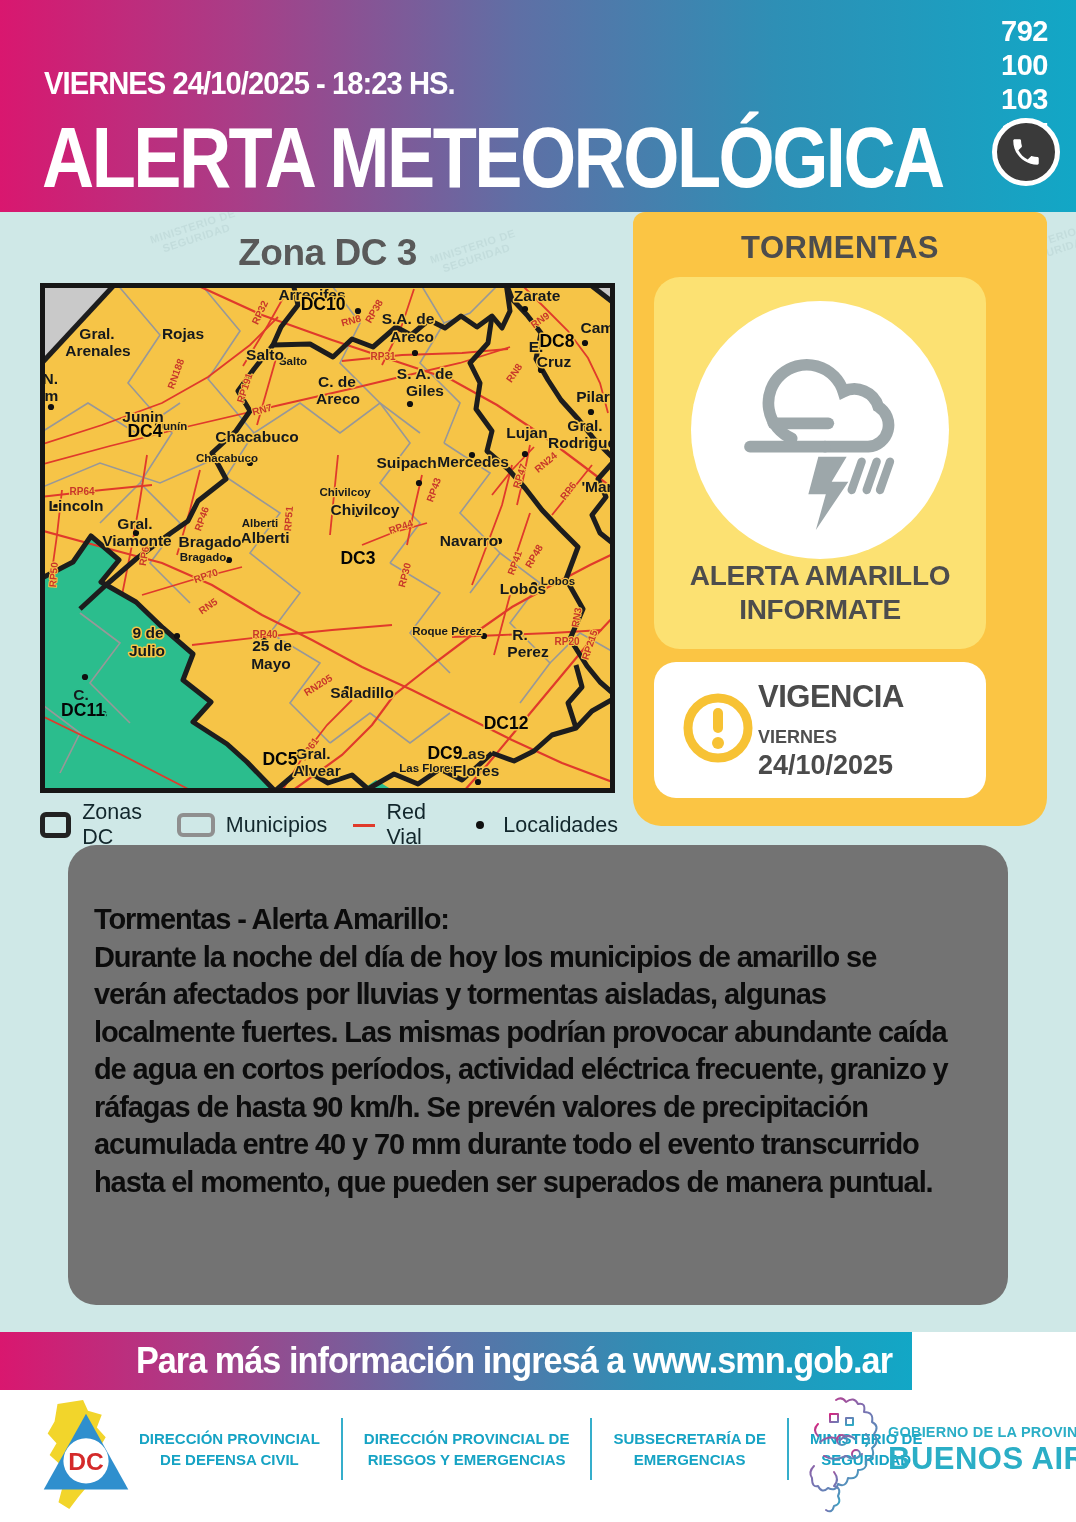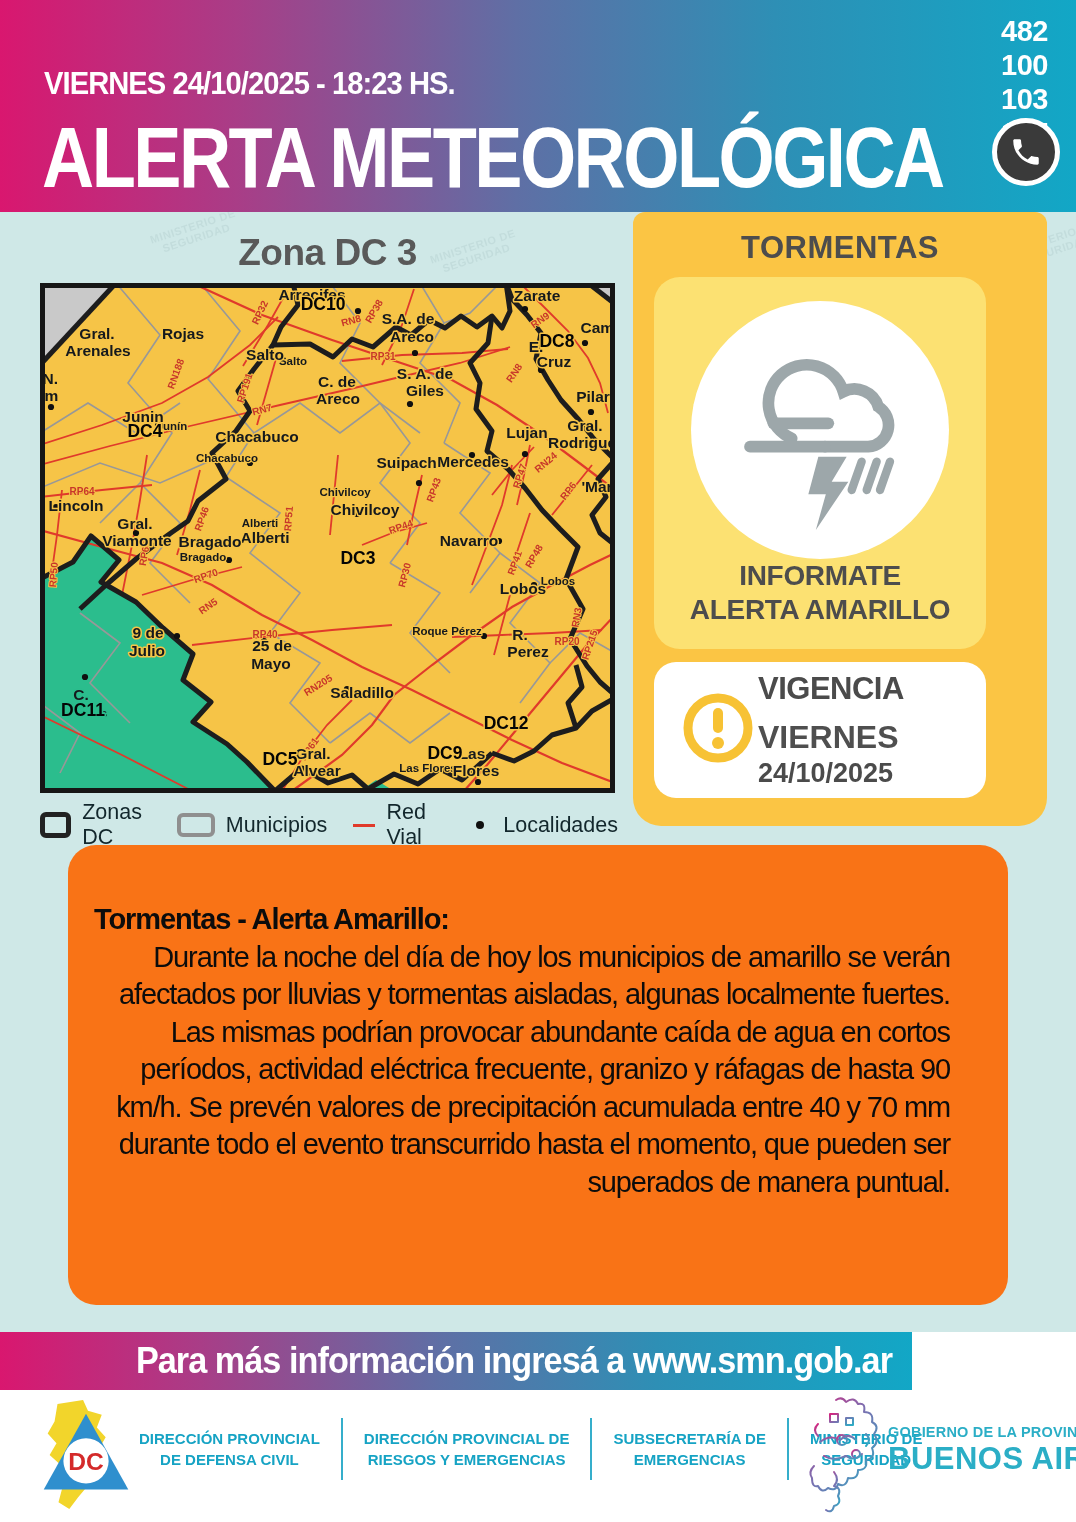--- a/index.html
+++ b/index.html
@@ -72,32 +72,32 @@
     position:absolute;left:0;bottom:22px;width:100%;text-align:center;color:#4d4d4d;
     font-weight:800;font-size:28px;line-height:34px;letter-spacing:-.3px;
   }
   .vigencia{
     position:absolute;left:21px;top:450px;width:332px;height:136px;background:#fff;
     border-radius:22px;display:flex;align-items:center;
   }
   .vigencia-icon{margin-left:24px;flex:0 0 80px;}
   .vigencia-text{flex:1;color:#4b4b4b;margin-right:14px;}
   .vigencia-title{font-weight:800;font-size:31px;letter-spacing:-.5px;}
-  .vigencia-day{font-weight:800;font-size:32px;margin-top:12px;color:#4f4f4f;}
+  .vigencia-day{font-weight:800;font-size:18px;margin-top:12px;color:#4f4f4f;}
   .vigencia-date{font-weight:800;font-size:27px;margin-top:2px;color:#4b4b4b;}
   
   .card{
-    position:absolute;left:68px;top:633px;width:940px;height:460px;background:#f97316;
+    position:absolute;left:68px;top:633px;width:940px;height:460px;background:#737373;
     border-radius:28px;
   }
   .card-text{
     position:absolute;left:26px;top:56px;width:856px;color:#0c0c0c;
     font-size:29px;font-weight:700;line-height:37.5px;letter-spacing:-1.1px;
   }
-  .card-text .body{font-weight:400;text-align:right;}
+  .card-text .body{font-weight:700;}
   
   .info-bar{
     position:absolute;left:0;top:1332px;width:912px;height:58px;
     background:linear-gradient(90deg,#d9176f 0%,#a93d87 22%,#5f6fa5 48%,#2e8fb5 72%,#12a7c6 100%);
     display:flex;align-items:center;justify-content:flex-end;
   }
   .info-bar span{color:#fff;font-weight:700;font-size:36px;letter-spacing:-1px;transform:scaleX(.95);}
   .logos{
     position:absolute;left:0;top:1390px;width:1076px;height:132px;background:#fff;
   }
@@ -116,21 +116,21 @@
   .ba-text .l1{font-weight:700;font-size:14.5px;letter-spacing:.2px;}
   .ba-text .l2{font-weight:700;font-size:31px;letter-spacing:.5px;margin-top:1px;}
 </style>
 </head>
 <body>
 
 <div class="header">
   <div class="header-date">VIERNES 24/10/2025 - 18:23 HS.</div>
   <div class="header-title">ALERTA METEOROLÓGICA</div>
   <div class="emergency-numbers">
-      <div>482</div>
+      <div>792</div>
       <div>100</div>
       <div>103</div>
       <div>107</div>
     </div>
   <div class="phone-badge">
     <svg width="34" height="34" viewBox="0 0 24 24">
       <path fill="#ffffff" d="M6.62 10.79c1.44 2.83 3.76 5.14 6.59 6.59l2.2-2.2c.27-.27.67-.36 1.02-.24 1.12.37 2.33.57 3.57.57.55 0 1 .45 1 1V20c0 .55-.45 1-1 1-9.39 0-17-7.61-17-17 0-.55.45-1 1-1h3.5c.55 0 1 .45 1 1 0 1.25.2 2.45.57 3.57.11.35.03.74-.25 1.02l-2.2 2.2z"></path>
     </svg>
   </div>
 </div>
@@ -394,22 +394,22 @@
           </g>
           <path fill="#9da7aa" d="M118,152 L152,152 L134,182 L154,182 L115,240 L127,197 L106,197 Z"></path>
           <g stroke="#9da7aa" stroke-width="10" stroke-linecap="round">
             <line x1="170" y1="158" x2="158" y2="192"></line>
             <line x1="188" y1="158" x2="176" y2="192"></line>
             <line x1="204" y1="158" x2="192" y2="192"></line>
           </g>
         </svg>
       </div>
       <div class="alert-level">
+        <div>ALERTA AMARILLO</div>
         <div>INFORMATE</div>
-        <div>ALERTA AMARILLO</div>
       </div>
     </div>
     <div class="vigencia">
       <div class="vigencia-icon">
         <svg width="80" height="80" viewBox="0 0 80 80">
           <circle cx="40" cy="40" r="30" fill="none" stroke="#f7c234" stroke-width="9"></circle>
           <rect x="35" y="20" width="10" height="25" rx="5" fill="#f7c234"></rect>
           <circle cx="40" cy="55" r="6" fill="#f7c234"></circle>
         </svg>
       </div>

